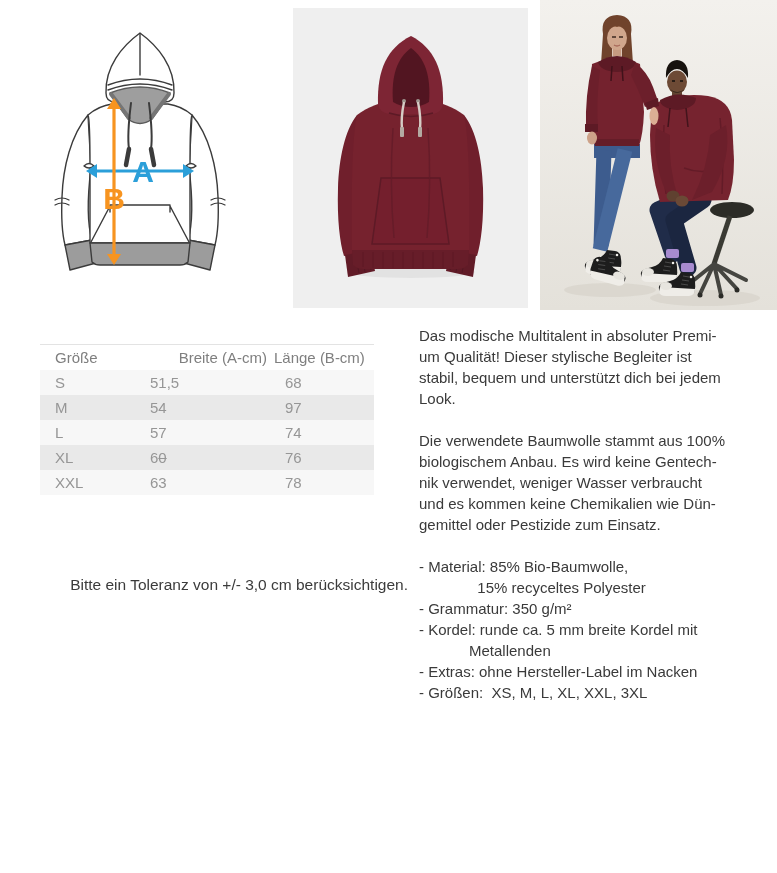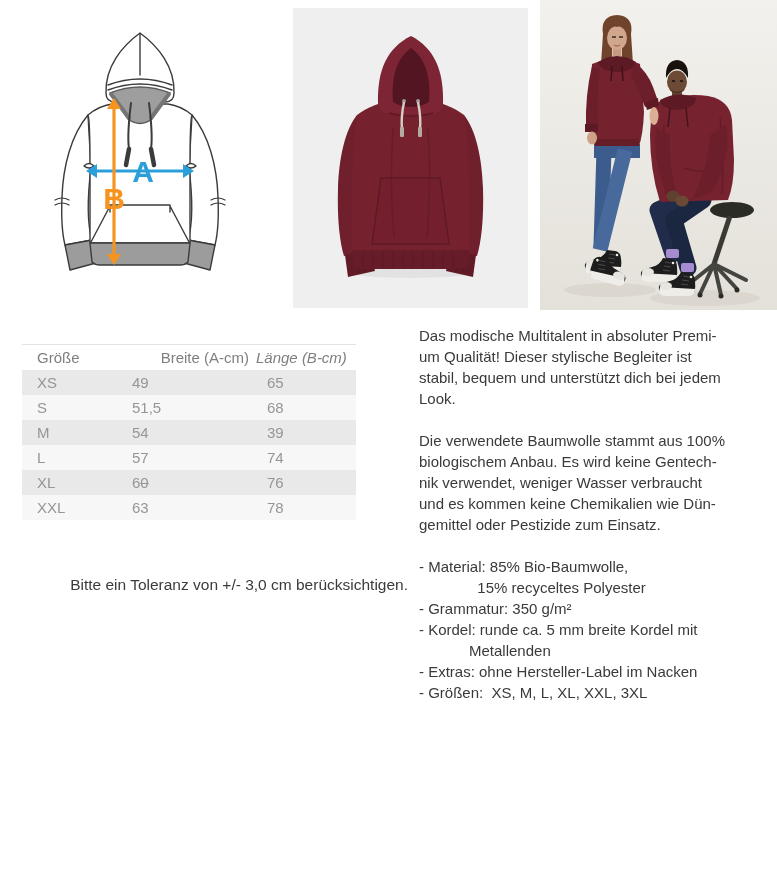--- a/index.html
+++ b/index.html
@@ -10,30 +10,30 @@
   }
   #page{position:relative;width:777px;height:873px;background:#fff;overflow:hidden;}
 
   .img-box{position:absolute;overflow:hidden;}
   #diagram-box{left:25px;top:5px;width:255px;height:300px;background:#fff;}
   #product-box{left:293px;top:8px;width:235px;height:300px;background:#efefef;}
   #models-box{left:540px;top:0;width:237px;height:310px;background:#efece7;}
   .img-box svg{display:block;width:100%;height:100%;}
 
   
-  #size-table{position:absolute;left:22px;top:344px;width:334px;font-size:15px;color:#969696;}
+  #size-table{position:absolute;left:40px;top:344px;width:334px;font-size:15px;color:#969696;}
   .t-row,.t-hdr{display:grid;grid-template-columns:92px 135px 107px;align-items:center;height:25px;}
   .t-hdr{border-top:1px solid #e3e3e3;color:#7f7f7f;}
   .t-row.odd{background:#e9e9e9;}
   .t-row.even{background:#f7f7f7;}
   .c1{padding-left:15px;}
   .c2{padding-left:18px;}
   .c3{padding-left:18px;}
   .t-hdr .c2{padding-left:15px;text-align:right;}
-  .t-hdr .c3{padding-left:7px;font-style:italic;}
+  .t-hdr .c3{padding-left:7px;}
   .struck{text-decoration:line-through;}
 
   #tolerance-note{
     position:absolute;left:38px;top:576px;width:370px;
     font-size:15.5px;color:#3b3b3b;text-align:right;
   }
 
   
   #description{
     position:absolute;left:419px;top:325px;width:358px;
@@ -210,34 +210,29 @@
       </g>
     </svg>
   </div>
 
   <div id="size-table">
     <div class="t-hdr">
       <div class="c1">Größe</div>
       <div class="c2">Breite (A-cm)</div>
       <div class="c3">Länge (B-cm)</div>
     </div>
-    <div class="t-row odd">
-      <div class="c1">XS</div>
-      <div class="c2"><span>49</span><span class="struck"></span></div>
-      <div class="c3">65</div>
-    </div>
     <div class="t-row even">
       <div class="c1">S</div>
       <div class="c2"><span>51,5</span><span class="struck"></span></div>
       <div class="c3">68</div>
     </div>
     <div class="t-row odd">
       <div class="c1">M</div>
       <div class="c2"><span>54</span><span class="struck"></span></div>
-      <div class="c3">39</div>
+      <div class="c3">97</div>
     </div>
     <div class="t-row even">
       <div class="c1">L</div>
       <div class="c2"><span>57</span><span class="struck"></span></div>
       <div class="c3">74</div>
     </div>
     <div class="t-row odd">
       <div class="c1">XL</div>
       <div class="c2"><span>6</span><span class="struck">0</span></div>
       <div class="c3">76</div>

